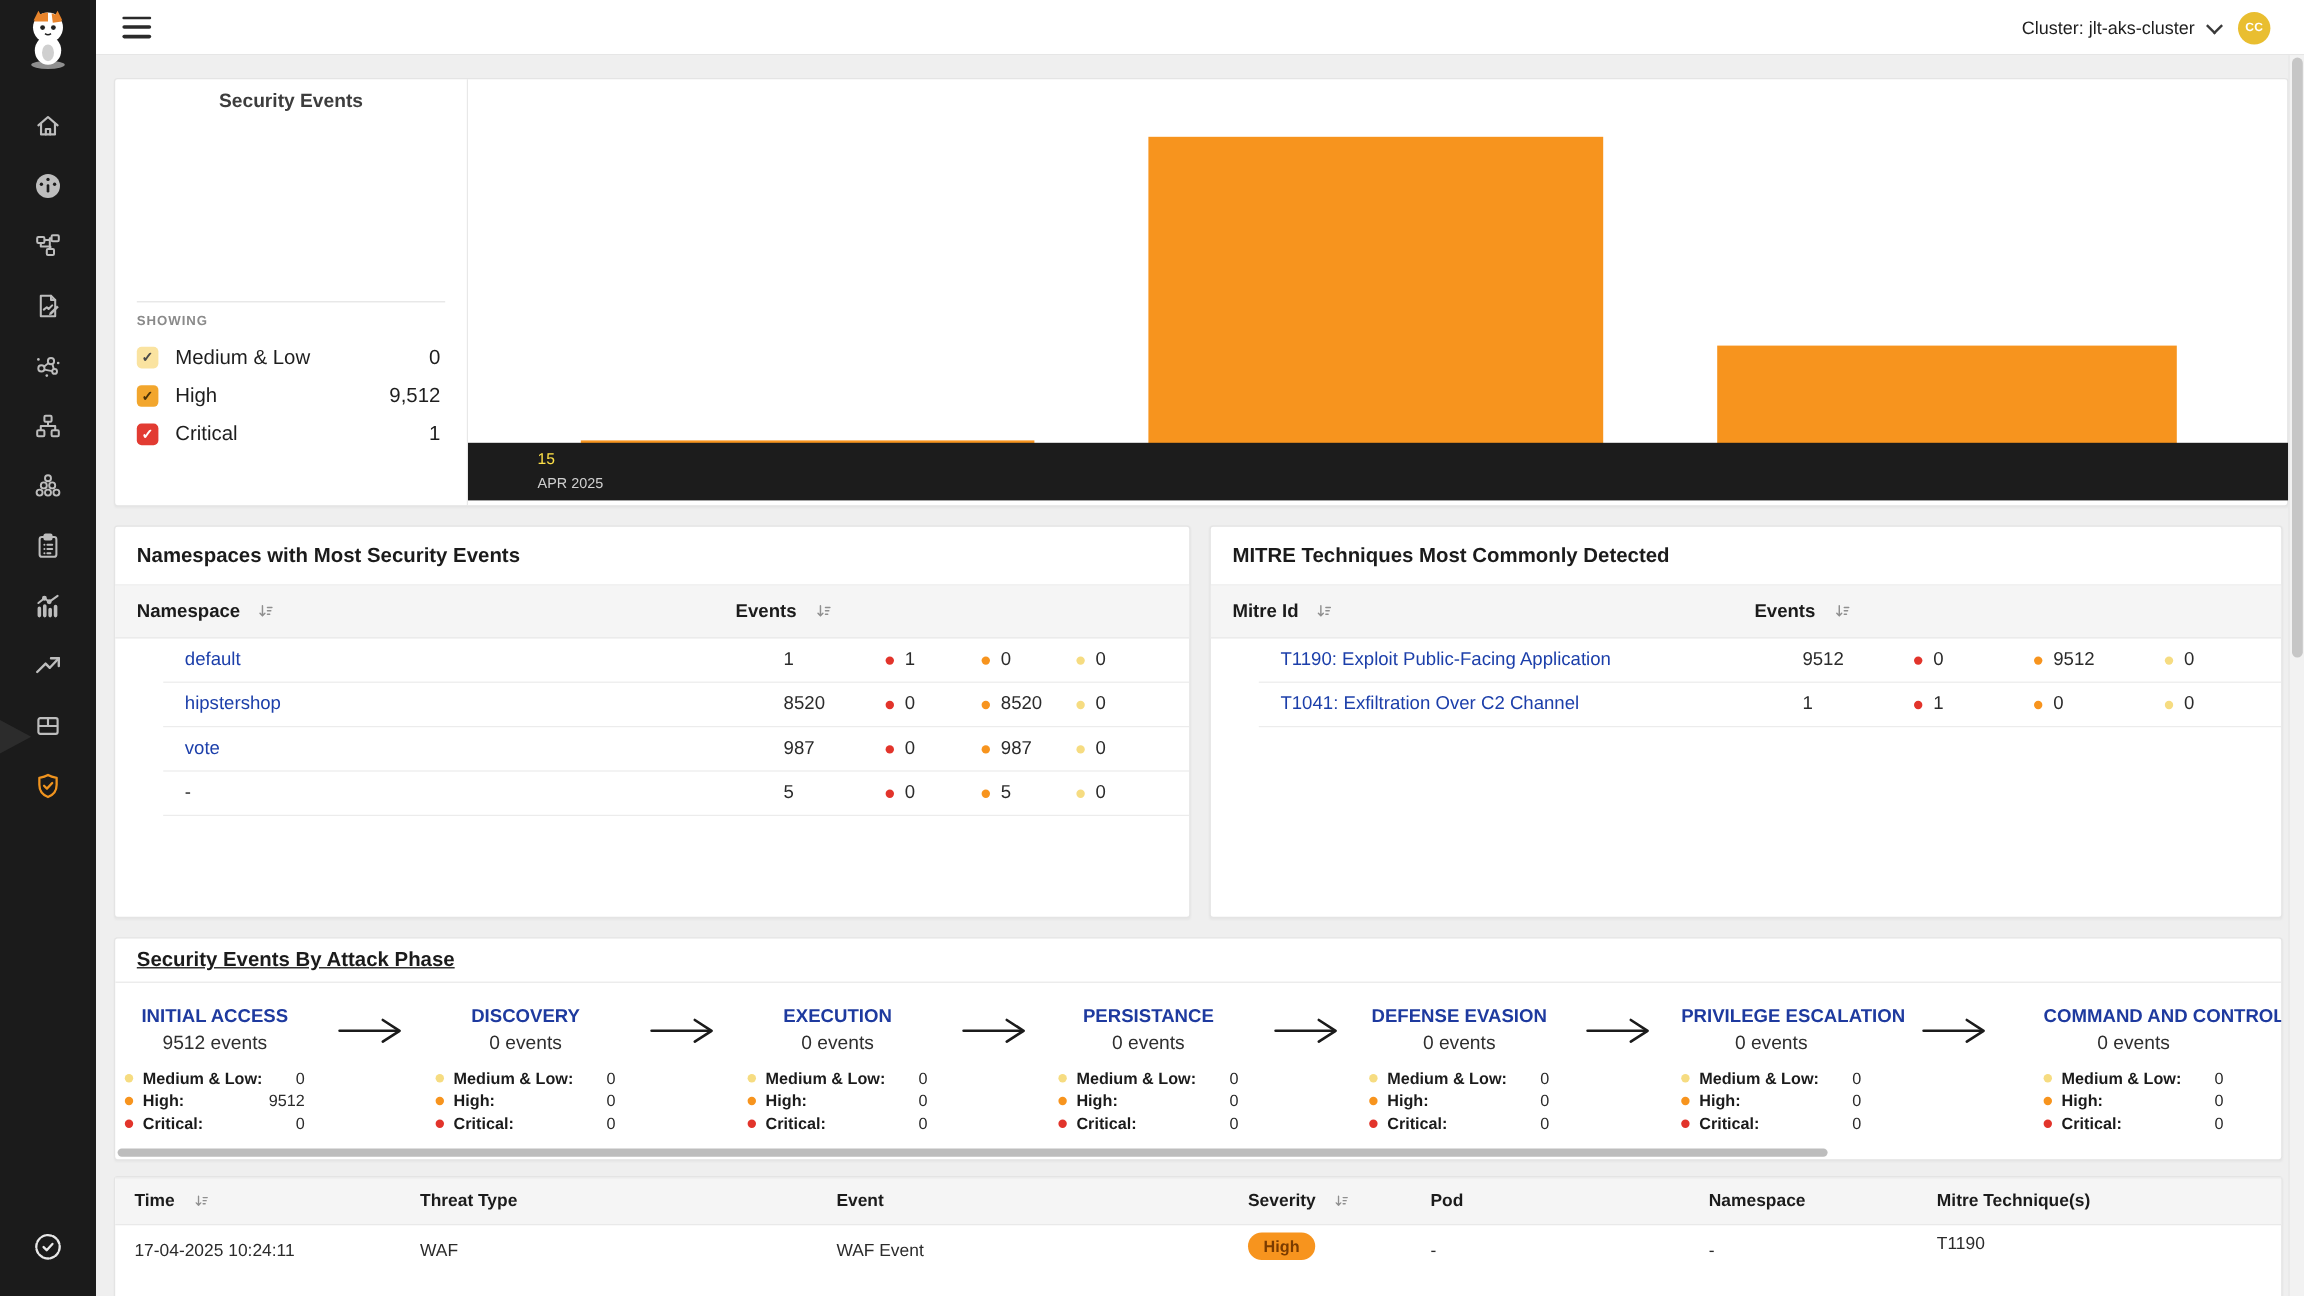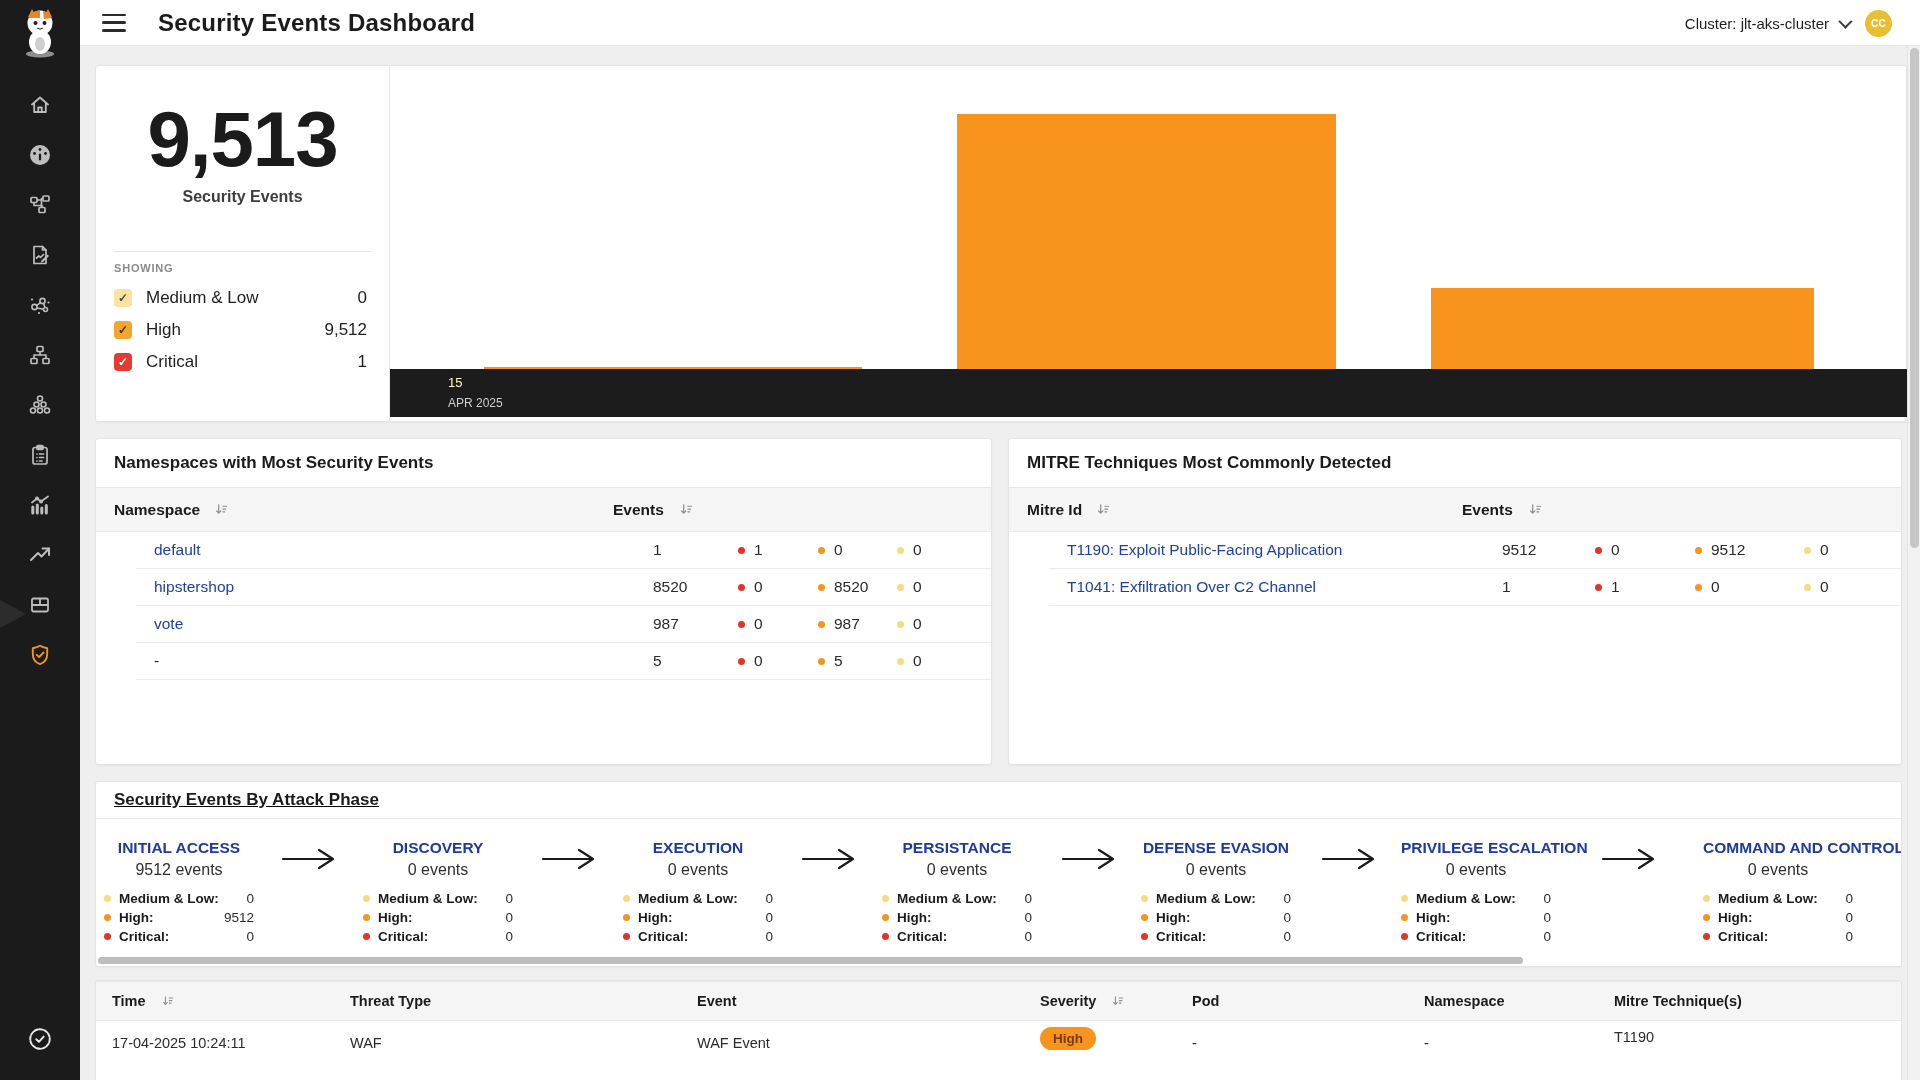--- a/index.html
+++ b/index.html
@@ -47,21 +47,21 @@
   .cb.critical { background:#E23B32; color:#FFFFFF; }
   .f-label { margin-left:14px; font-size:17px; color:#1E1E1E; }
   .f-val { margin-left:auto; font-size:17px; color:#1E1E1E; }
 
   .chart-region { position:absolute; left:294px; top:0; width:1517px; height:355px; overflow:hidden; }
   .chart-bar { position:absolute; bottom:50px; background:#F7941E; }
   .bar-0 { left:94px; width:378px; }
   .bar-1 { left:567px; width:379px; }
   .bar-2 { left:1041px; width:383px; }
   .axis-strip { position:absolute; left:0; bottom:4px; width:1517px; height:48px; background:#1C1C1C; }
-  .axis-day { position:absolute; left:58px; top:6px; font-size:13px; color:#fef9c3; }
+  .axis-day { position:absolute; left:58px; top:6px; font-size:13px; color:#fde047; }
   .axis-month { position:absolute; left:58px; top:27px; font-size:12px; color:#CFCFCF; }
 
   
   .tbl-title { height:49px; display:flex; align-items:center; padding:0 18px; border-bottom:1px solid #E8E8E8; }
   .thead { background:#F5F5F5; border-bottom:1px solid #E9E9E9; font-weight:700; font-size:15.5px; color:#1B1B1B; }
   .trow { border-bottom:1px solid #ECECEC; font-size:15.5px; color:#2B2B2B; }
   .grid-ns, .grid-mitre { display:grid; align-items:center; height:44px; }
   .grid-ns { grid-template-columns:517px 85px 80px 79px 1fr; }
   .grid-mitre { grid-template-columns:453px 93px 100px 109px 1fr; }
   .trow.grid-ns, .trow.grid-mitre { height:37px;margin-left:40px; }
@@ -233,33 +233,31 @@
       </svg>
     </div>
   </div>
 
   <div class="topbar">
     <div class="hamburger">
         <span></span>
         <span></span>
         <span></span>
       </div>
-    <div class="page-title">Security Events Dashboard</div>
     <div class="topbar-right">
       <div class="cluster-select">
         <span>Cluster: jlt-aks-cluster</span>
         <span class="chev"></span>
       </div>
       <div class="avatar">CC</div>
     </div>
   </div>
 
   <div class="card top-card">
     <div class="stat-panel">
-      <div class="big-count">9,513</div>
       <div class="big-label">Security Events</div>
       <div class="stat-divider"></div>
       <div class="showing">SHOWING</div>
       <div class="filter-rows">
         <div class="filter-row">
           <span class="cb medlow">✓</span>
           <span class="f-label">Medium &amp; Low</span>
           <span class="f-val">0</span>
         </div>
         <div class="filter-row">

